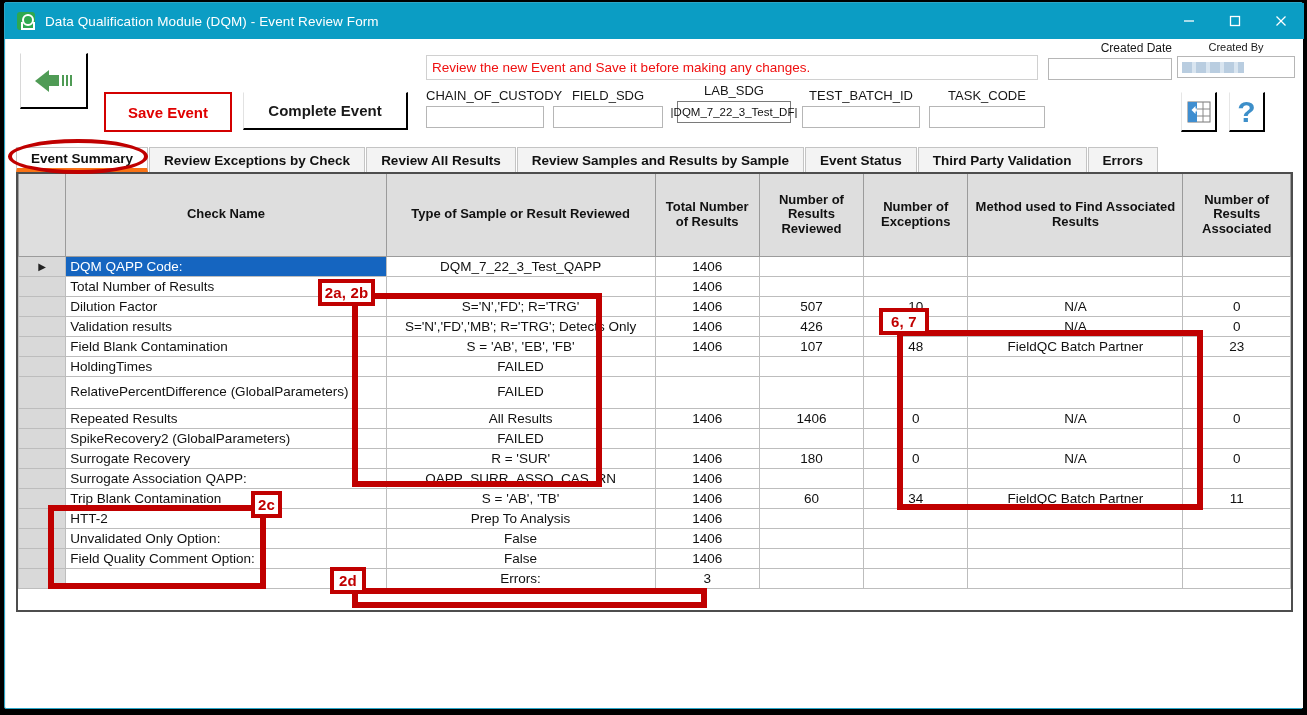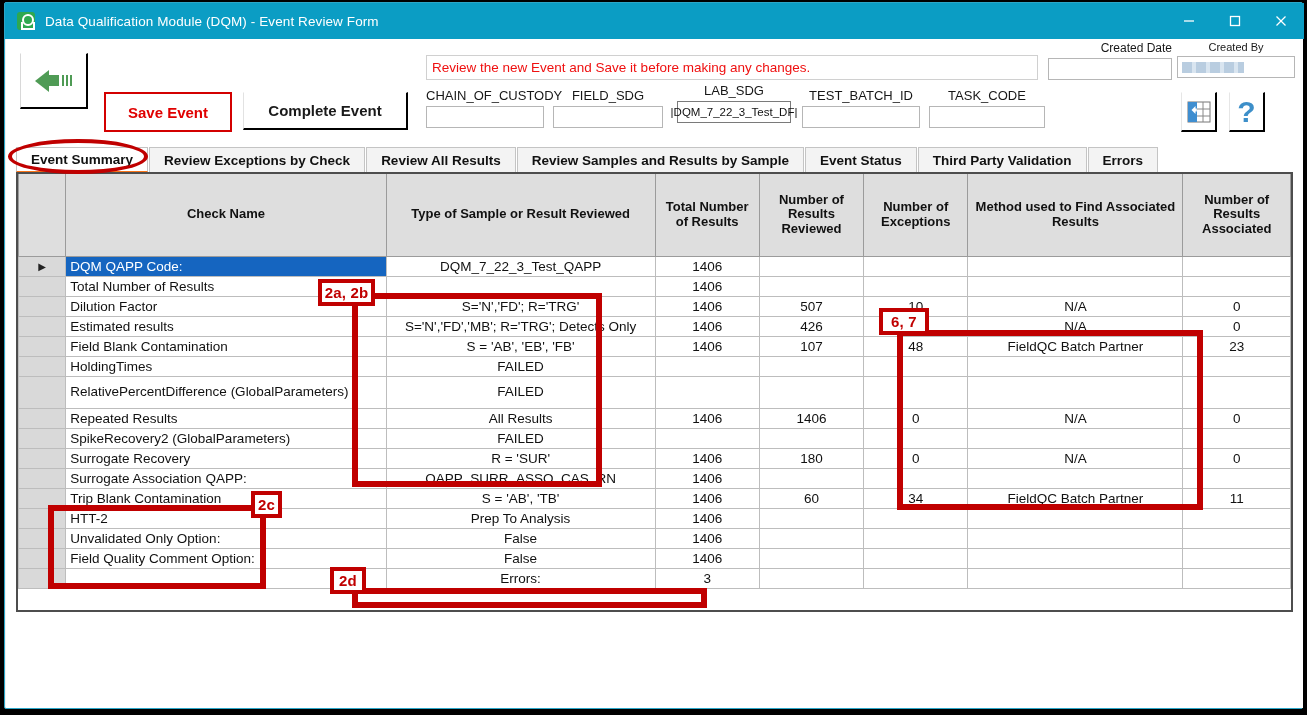--- a/index.html
+++ b/index.html
@@ -191,21 +191,21 @@
     height: 25px;
     padding: 0 14px;
     display: flex; align-items: center;
     font-size: 13.5px; font-weight: bold; color: #111;
     background: #f3f3f3;
     border: 1px solid #c4c4c4;
     border-bottom: none;
     margin-right: 1px;
     white-space: nowrap;
   }
-  .tab.active { background: #ffffff; border-bottom: 1px solid #f97316; }
+  .tab.active { background: #ffffff; border-bottom: 4px solid #f97316; }
 
   
   .gridwrap {
     position: absolute;
     left: 11px; top: 169px;
     width: 1277px; height: 440px;
     background: #ffffff;
     border: 2px solid #4d4d4d;
     border-top-width: 2px;
     overflow: hidden;
@@ -427,21 +427,21 @@
               <td class="c-name">Dilution Factor</td>
               <td class="c-type">S='N','FD'; R='TRG'</td>
               <td class="c-num">1406</td>
               <td class="c-num">507</td>
               <td class="c-num">10</td>
               <td class="c-method">N/A</td>
               <td class="c-num">0</td>
             </tr>
             <tr>
               <td class="rowsel"></td>
-              <td class="c-name">Estimated results</td>
+              <td class="c-name">Validation results</td>
               <td class="c-type">S='N','FD','MB'; R='TRG'; Detects Only</td>
               <td class="c-num">1406</td>
               <td class="c-num">426</td>
               <td class="c-num">44</td>
               <td class="c-method">N/A</td>
               <td class="c-num">0</td>
             </tr>
             <tr>
               <td class="rowsel"></td>
               <td class="c-name">Field Blank Contamination</td>

